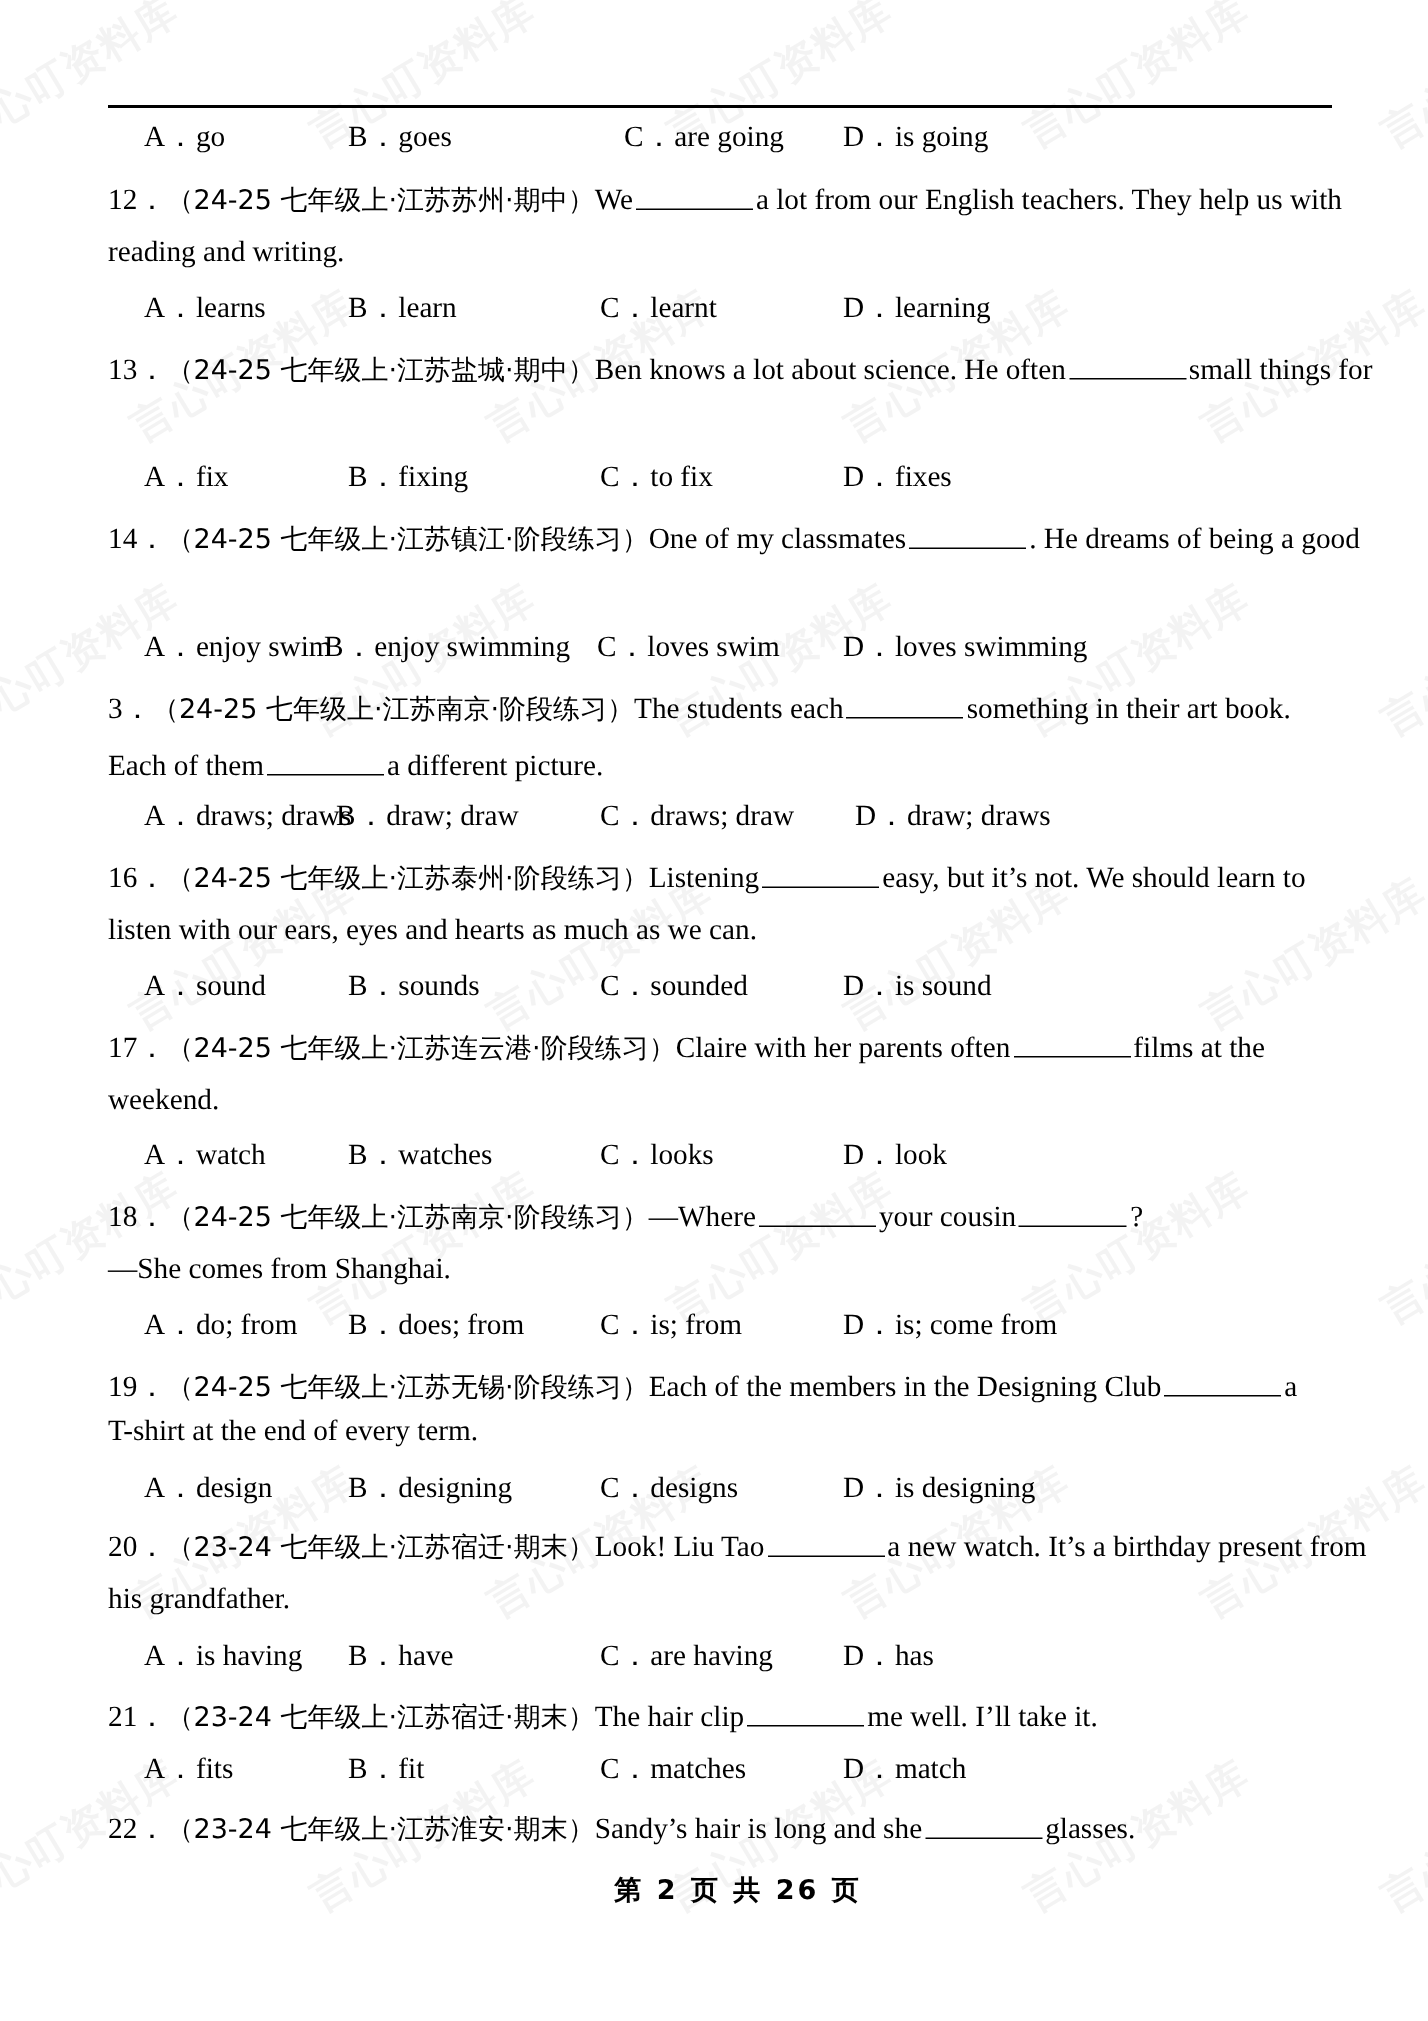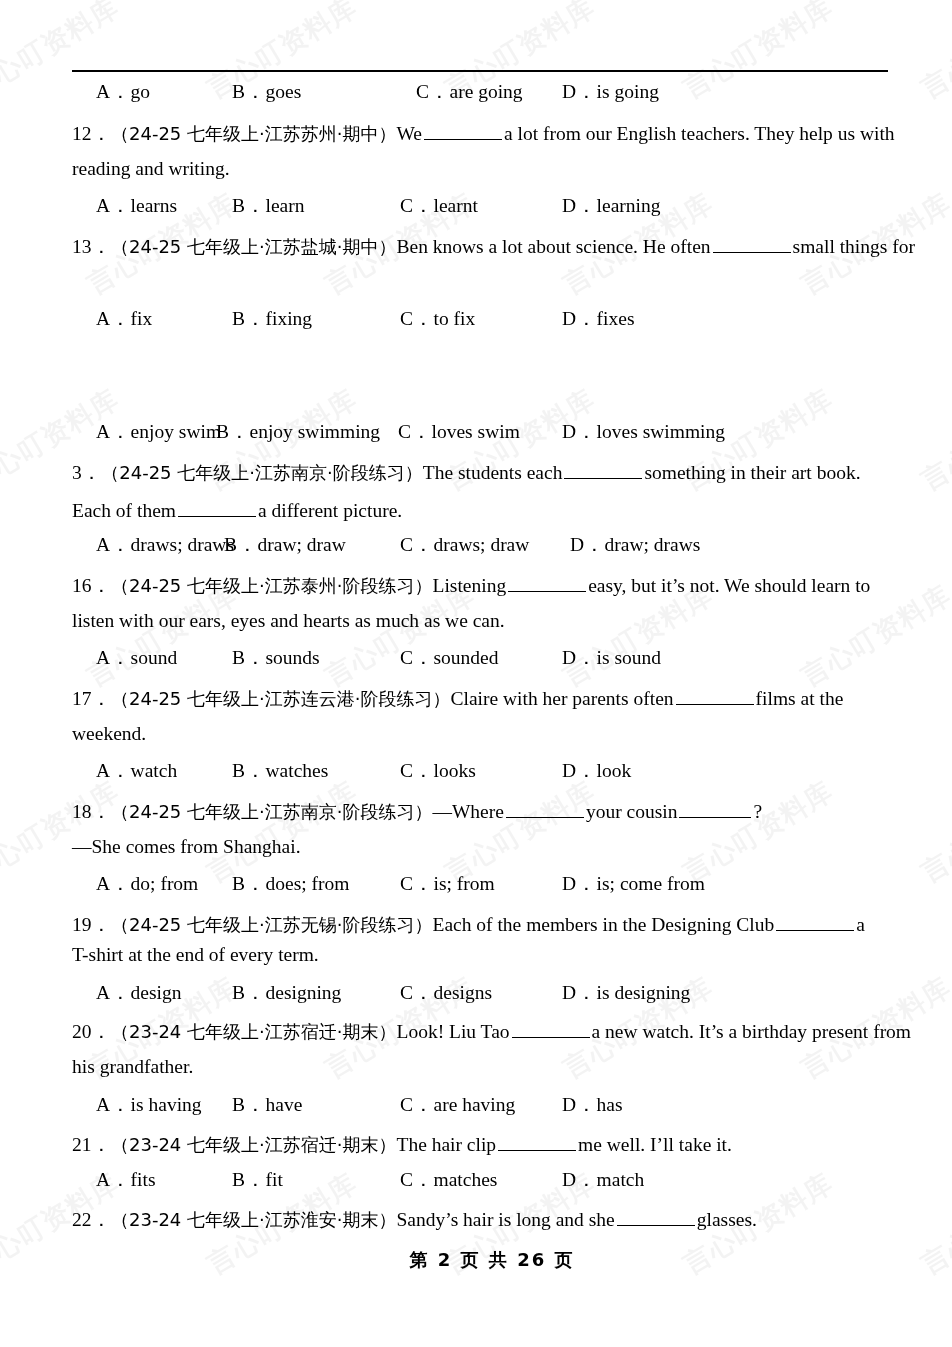--- a/index.html
+++ b/index.html
@@ -161,20 +161,21 @@
   </div>
 
   <div class="line" style="top:233px;"><span>13．</span><span class="cjk">（</span><span class="cjk">24-25 七年级上·江苏盐城·期中</span><span class="cjk">）</span><span>Ben knows a lot about science. He often</span><span class="blank w1"></span><span>small things for</span></div>
   <div class="opt-row" style="top:308px;">
     <span class="opt" style="left:96px;"><span class="lbl">A．</span><span>fix</span></span>
     <span class="opt" style="left:232px;"><span class="lbl">B．</span><span>fixing</span></span>
     <span class="opt" style="left:400px;"><span class="lbl">C．</span><span>to fix</span></span>
     <span class="opt" style="left:562px;"><span class="lbl">D．</span><span>fixes</span></span>
   </div>
 
+  <div class="line" style="top:346px;"><span>14．</span><span class="cjk">（</span><span class="cjk">24-25 七年级上·江苏镇江·阶段练习</span><span class="cjk">）</span><span>One of my classmates</span><span class="blank w1"></span><span>. He dreams of being a good</span></div>
   <div class="opt-row" style="top:421px;">
     <span class="opt" style="left:96px;"><span class="lbl">A．</span><span>enjoy swim</span></span>
     <span class="opt" style="left:216px;"><span class="lbl">B．</span><span>enjoy swimming</span></span>
     <span class="opt" style="left:398px;"><span class="lbl">C．</span><span>loves swim</span></span>
     <span class="opt" style="left:562px;"><span class="lbl">D．</span><span>loves swimming</span></span>
   </div>
 
   <div class="line" style="top:459px;"><span>3．</span><span class="cjk">（</span><span class="cjk">24-25 七年级上·江苏南京·阶段练习</span><span class="cjk">）</span><span>The students each</span><span class="blank w1"></span><span>something in their art book.</span></div>
   <div class="line" style="top:497px;"><span>Each of them</span><span class="blank w1"></span><span>a different picture.</span></div>
   <div class="opt-row" style="top:534px;">

